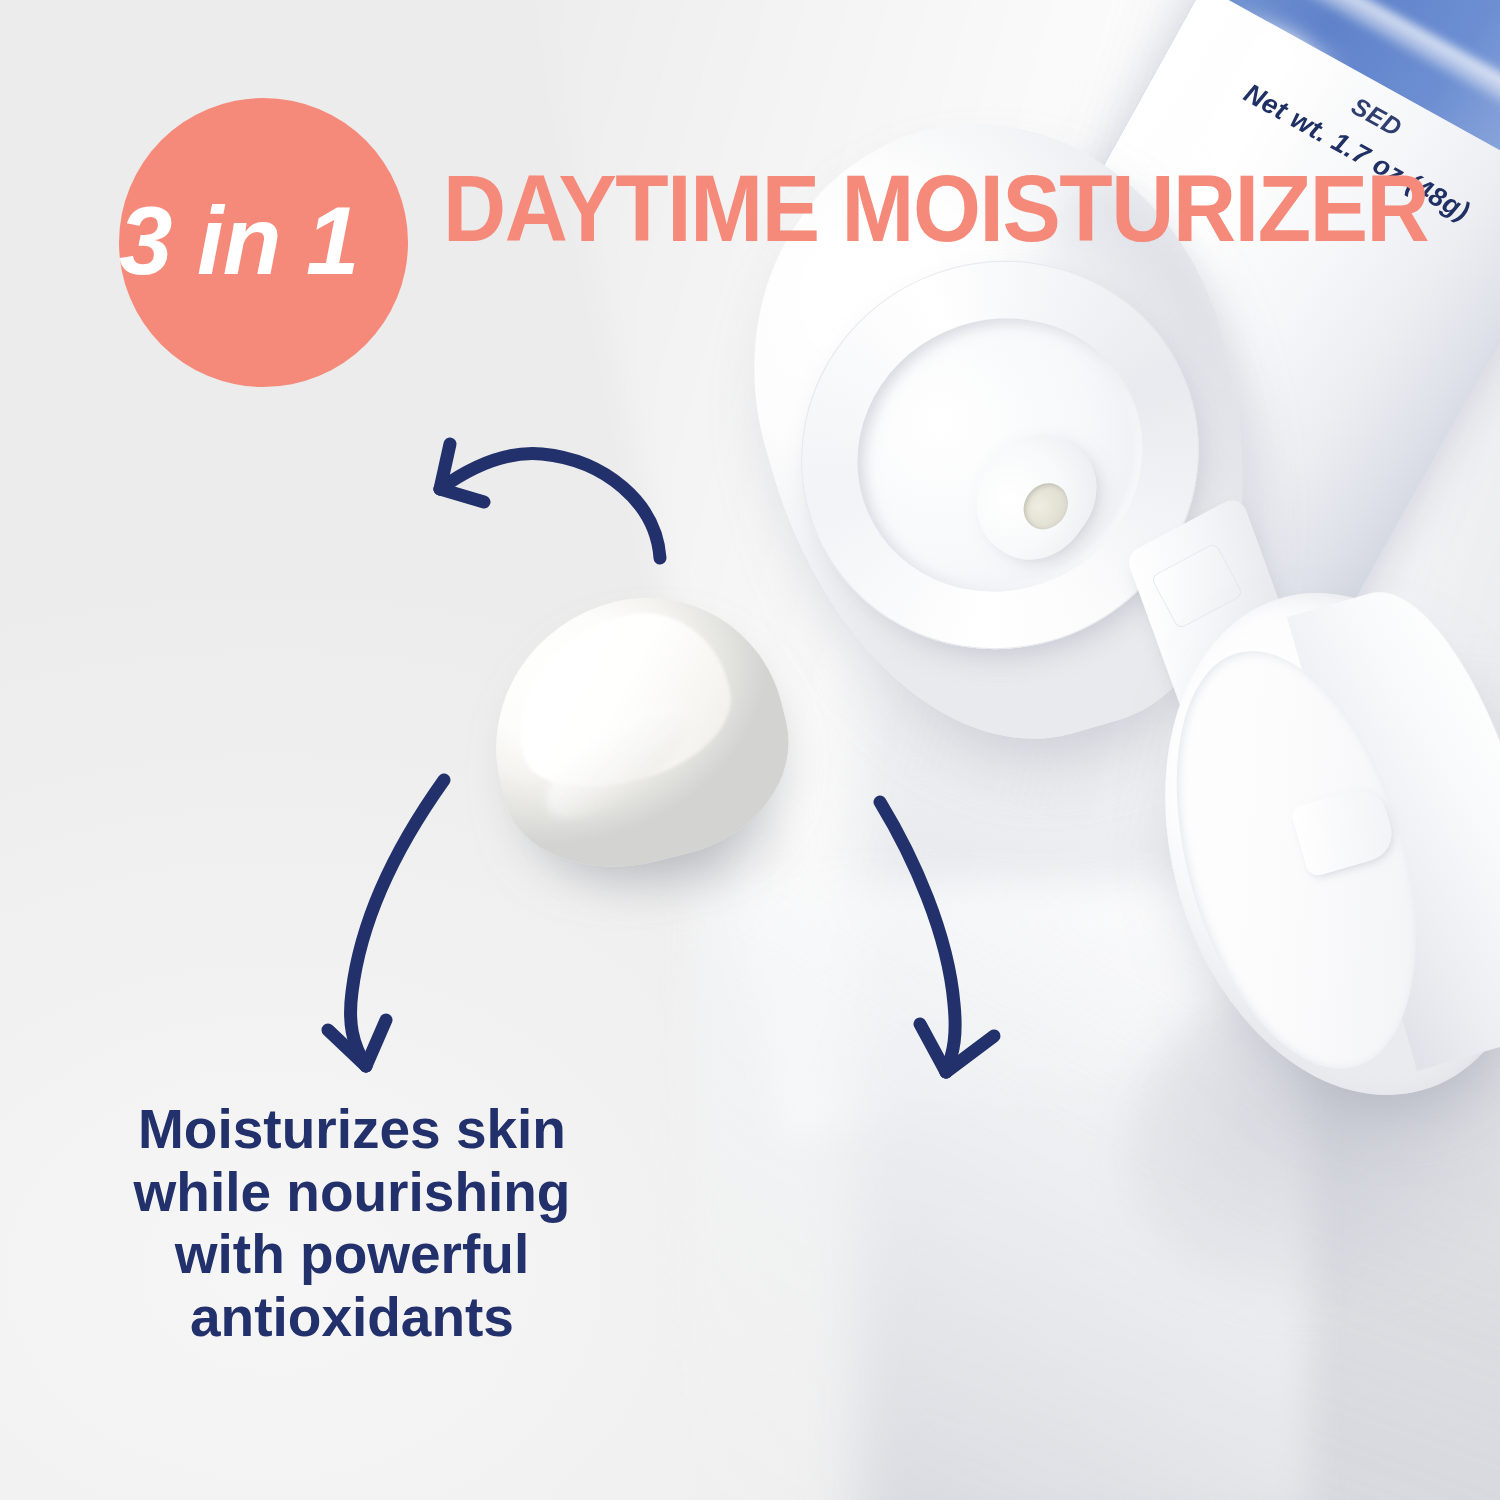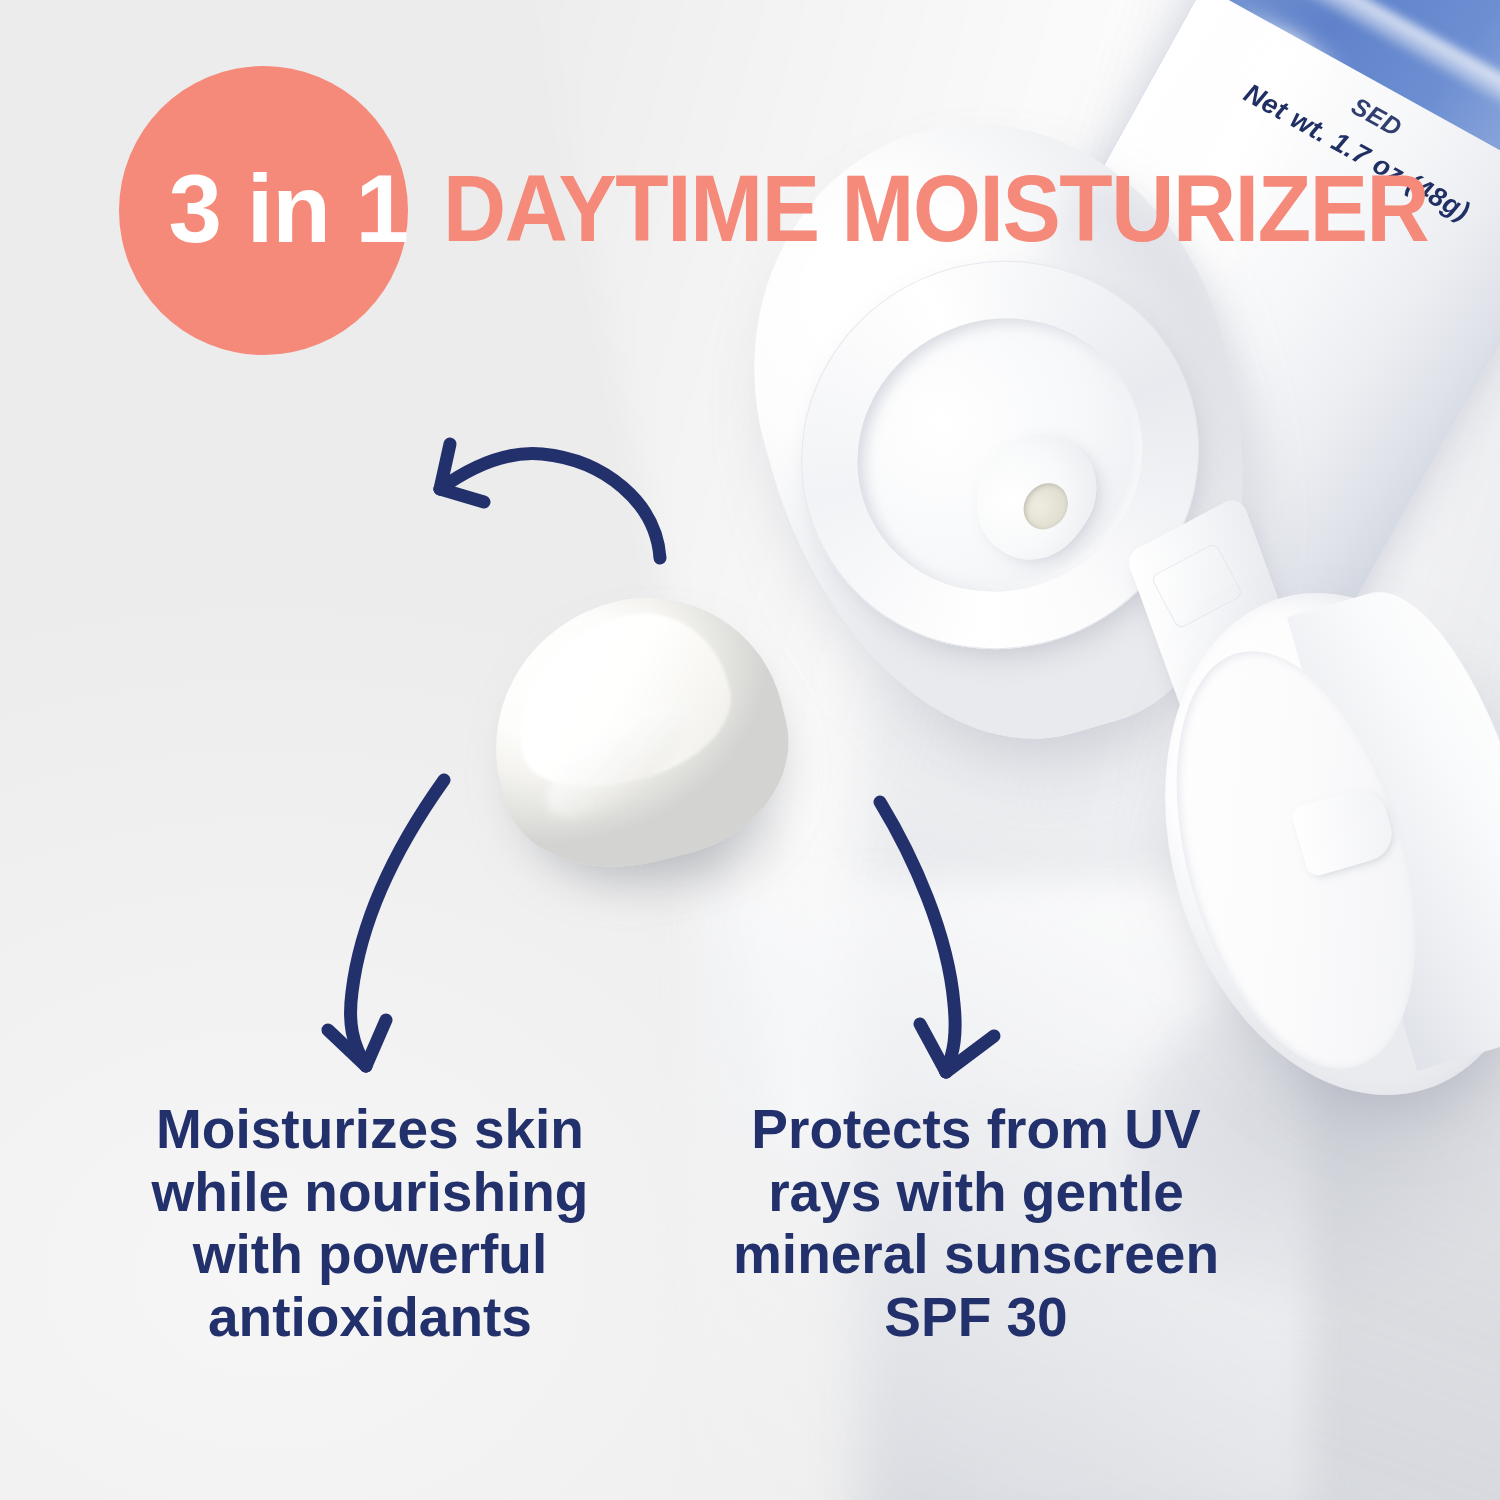--- a/index.html
+++ b/index.html
@@ -234,24 +234,24 @@
   }
 
   
   .arrow-svg{ position:absolute; overflow:visible; }
   .arrow-path{
     fill:none; stroke:#22306b; stroke-linecap:round; stroke-linejoin:round;
   }
 
   
   .badge{
-    position:absolute; left:119px; top:66px;
+    position:absolute; left:119px; top:98px;
     width:289px; height:289px; border-radius:50%;
     background:#f58a7a;
-    display:flex; align-items:center; justify-content:flex-end;
+    display:flex; align-items:center; justify-content:flex-start;font-style:italic;
   }
   .badge-label{
     color:#ffffff;
     font-size:96px;
     font-weight:bold;
     letter-spacing:-1px;
     line-height:1;
     transform:translateY(-2px);
     white-space:nowrap;
   }
@@ -274,21 +274,21 @@
     font-weight:bold;
     text-align:center;
     line-height:1.14;
     white-space:pre-line;
   }
   .feature.f-absorbs{
     left:60px; top:478px; width:400px;
     font-size:57px;
   }
   .feature.f-moisturizes{
-    left:64px; top:1098px; width:612px;
+    left:46px; top:1098px; width:612px;
     font-size:55px;
   }
   .feature.f-protects{
     left:676px; top:1098px; width:600px;
     font-size:55px;
   }
 </style>
 </head>
 <body>
 
@@ -358,18 +358,14 @@
   </div>
 
   <div class="headline">DAYTIME MOISTURIZER</div>
 
 
   <div class="feature f-moisturizes">Moisturizes skin
 while nourishing
 with powerful
 antioxidants</div>
 
-  <div class="feature f-protects">Protects from UV
-rays with gentle
-mineral sunscreen
-SPF 30</div>
 
 </div>
 
 </body></html>

